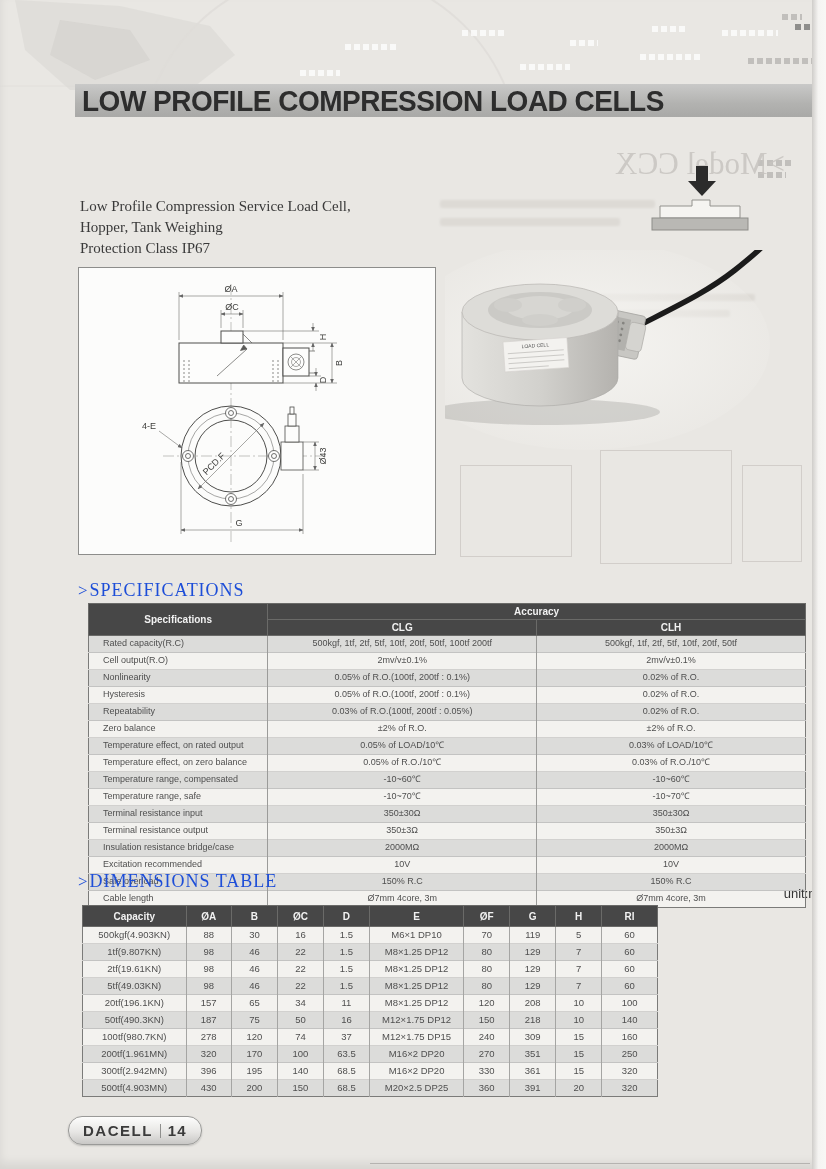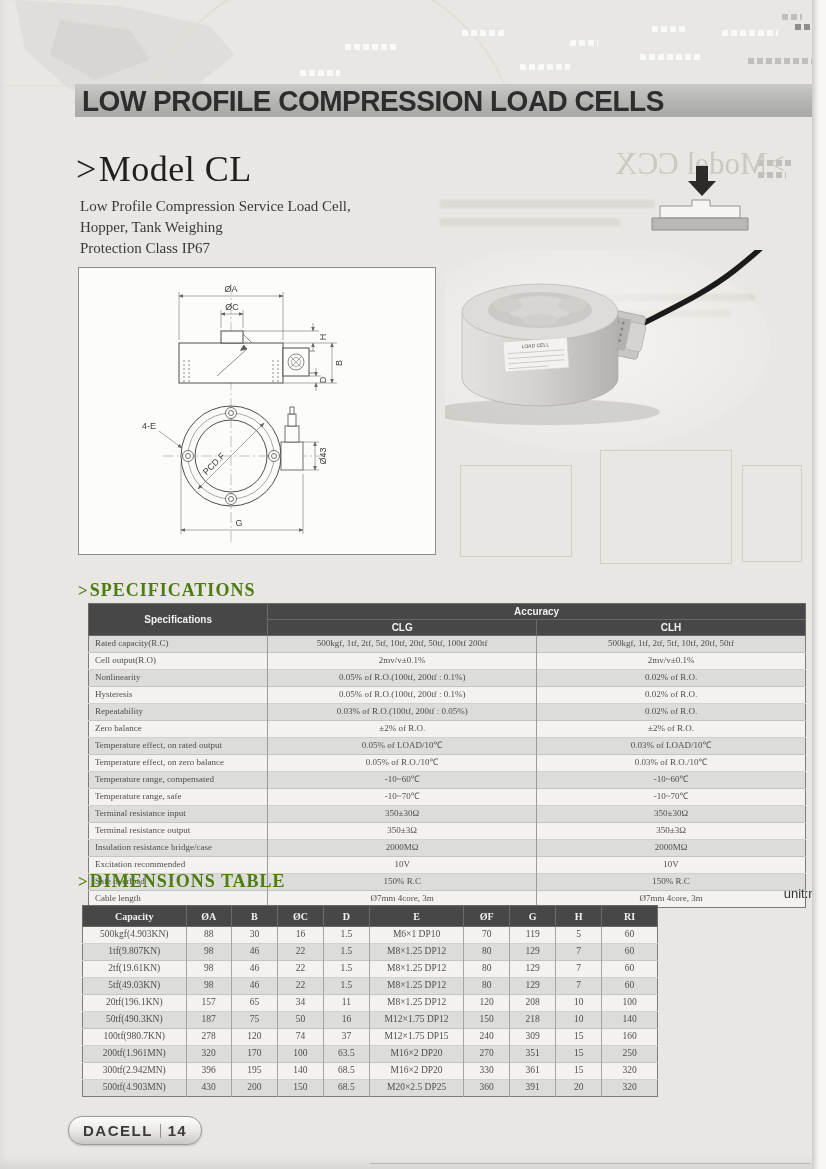--- a/index.html
+++ b/index.html
@@ -32,33 +32,33 @@
         font-size:15px;color:#3a3a3a;line-height:21px;}
   
   .load-icon{position:absolute;left:648px;top:166px;}
   
   .drawing-box{position:absolute;left:78px;top:267px;width:356px;height:286px;
         background:#fcfcfb;border:1px solid #8d8d8b;}
   
   .photo{position:absolute;left:445px;top:250px;}
   
   .sec-head{position:absolute;font-family:"Liberation Serif",serif;font-size:18px;
-        color:#4d7c0f;letter-spacing:1px;font-weight:700;}
+        color:#1d4ed8;letter-spacing:1px;font-weight:400;}
   .sec-head .marker{font-size:17px;margin-right:1px;}
   .unit-note{position:absolute;left:0;top:886px;width:806px;text-align:right;
         font-size:13px;color:#333;margin-left:24px;}
   
   table{border-collapse:collapse;table-layout:fixed;position:absolute;background:#f3f2ef;}
   .spec-table{left:88px;top:603px;width:718px;border:1px solid #7b7b79;}
-  .dim-table{left:82px;top:905px;width:576px;border:1px solid #7b7b79;font-family:Liberation Serif, serif;}
+  .dim-table{left:82px;top:905px;width:576px;border:1px solid #7b7b79;}
   th{background:#474747;color:#f1f1f1;font-weight:600;border:1px solid #6a6a68;}
   .spec-table th{font-size:10px;height:13px;padding:1px 2px;}
   .spec-table tbody td{font-size:9px;color:#4f4f4f;height:14px;line-height:1.05;
-        padding:1px 6px;text-align:center;border-left:1px solid #9b9b99;
-        border-top:1px solid rgba(150,150,148,.35);font-family:Liberation Serif, serif;}
+        padding:1px 14px;text-align:center;border-left:1px solid #9b9b99;
+        border-top:1px solid rgba(150,150,148,.35);}
   .spec-table tbody td:first-child{text-align:left;border-left:none;}
   .spec-table tbody tr:nth-child(odd){background:#dcdcda;}
   .dim-table th{font-size:10px;height:18px;padding:1px 2px;}
   .dim-table tbody td{font-size:9.5px;color:#4f4f4f;height:16px;line-height:1;
         padding:0 2px;text-align:center;border-left:1px solid #a5a5a3;
         border-top:1px solid rgba(150,150,148,.35);}
   .dim-table tbody td:first-child{border-left:none;}
   .dim-table tbody tr:nth-child(even){background:#dcdcda;}
   
   .footer-badge{position:absolute;left:68px;top:1116px;height:27px;padding:0 14px;
@@ -107,23 +107,20 @@
 
   <div class="ghost-title">&gt;Model CCX</div>
   <div class="ghost-bar" style="left:440px;top:200px;width:215px;"></div>
   <div class="ghost-bar" style="left:440px;top:218px;width:180px;"></div>
   <div class="ghost-bar" style="left:560px;top:294px;width:195px;height:7px;"></div>
   <div class="ghost-bar" style="left:560px;top:310px;width:170px;height:7px;"></div>
   <div class="ghost-box" style="left:460px;top:465px;width:110px;height:90px;"></div>
   <div class="ghost-box" style="left:600px;top:450px;width:130px;height:112px;"></div>
   <div class="ghost-box" style="left:742px;top:465px;width:58px;height:95px;"></div>
 
-  <div class="model-title">
-    <span class="marker">&gt;</span><span>Model CL</span>
-  </div>
   <div class="desc">
     <div>Low Profile Compression Service Load Cell,</div>
     <div>Hopper, Tank Weighing</div>
     <div>Protection Class IP67</div>
   </div>
 
   <svg class="load-icon" width="106" height="70" viewBox="0 0 106 70">
     <g>
       <rect x="48" y="0" width="12" height="15" fill="#2b2b2b"></rect>
       <polygon points="40,15 68,15 54,30" fill="#2b2b2b"></polygon>

